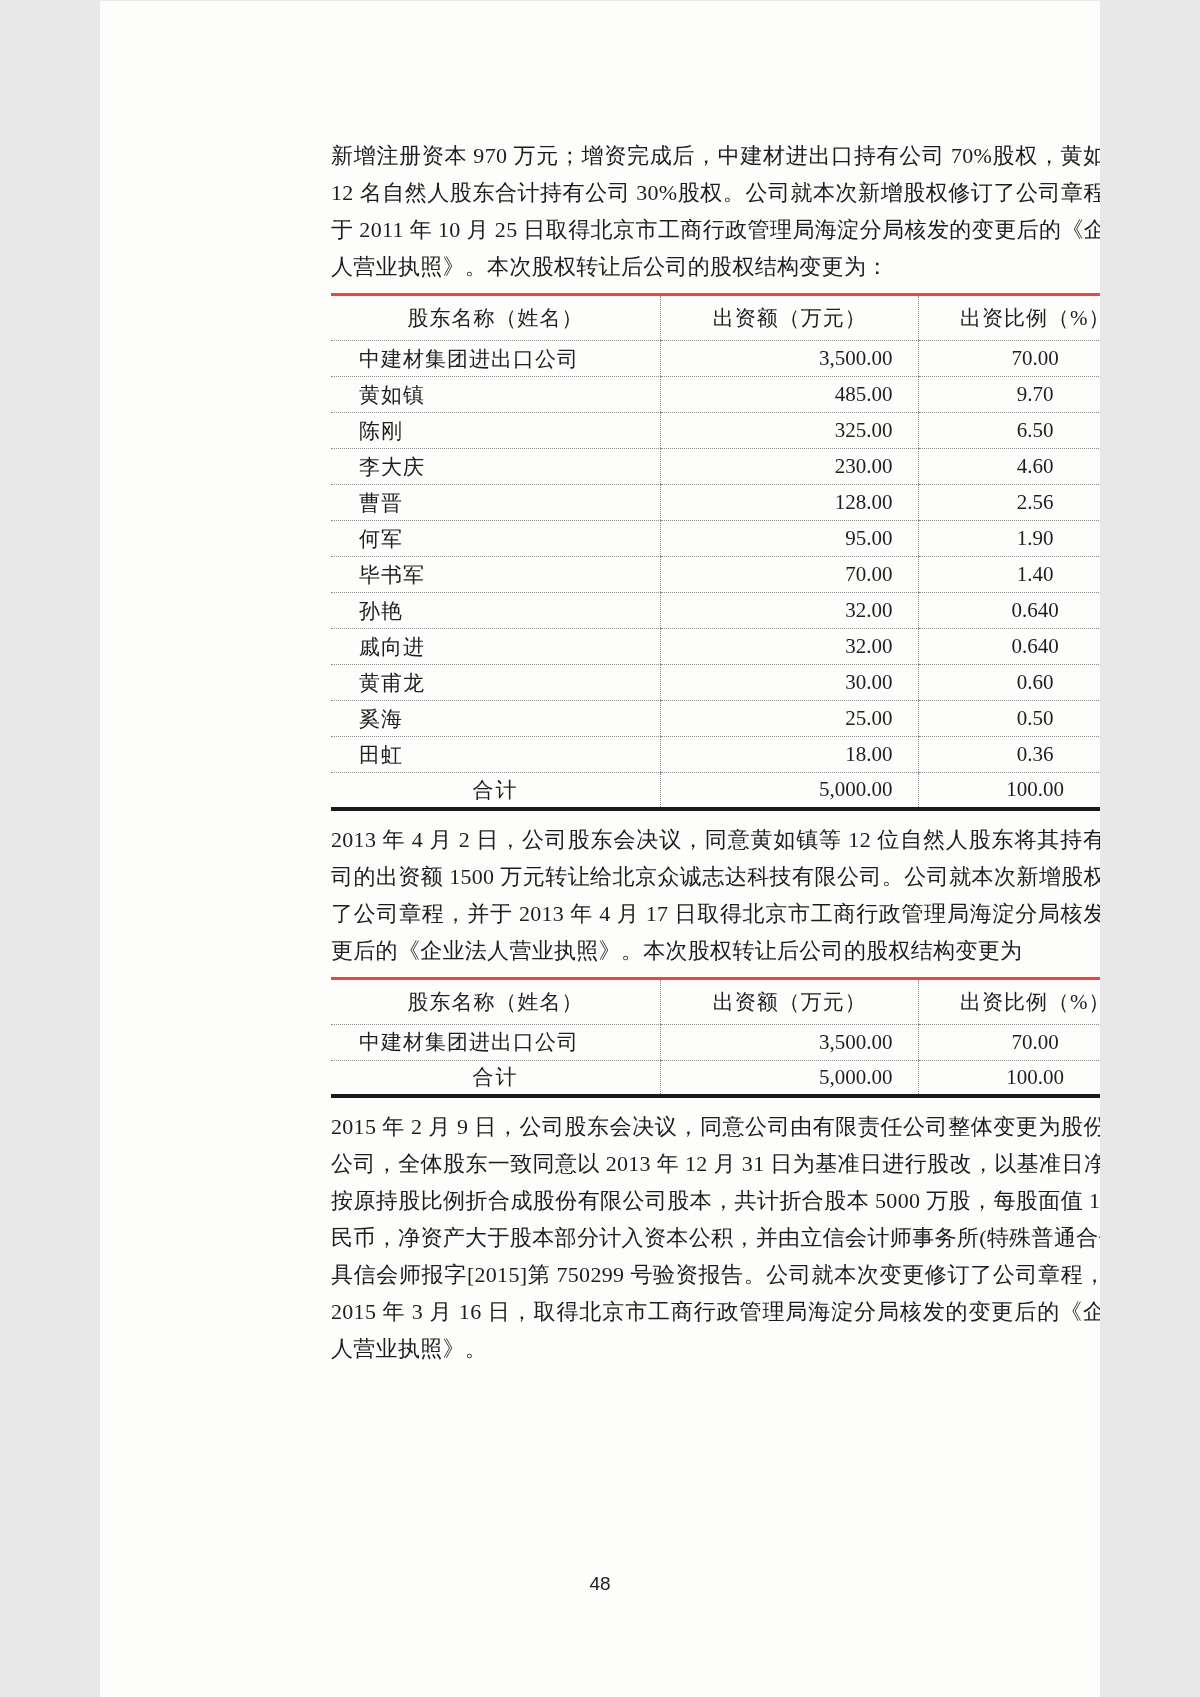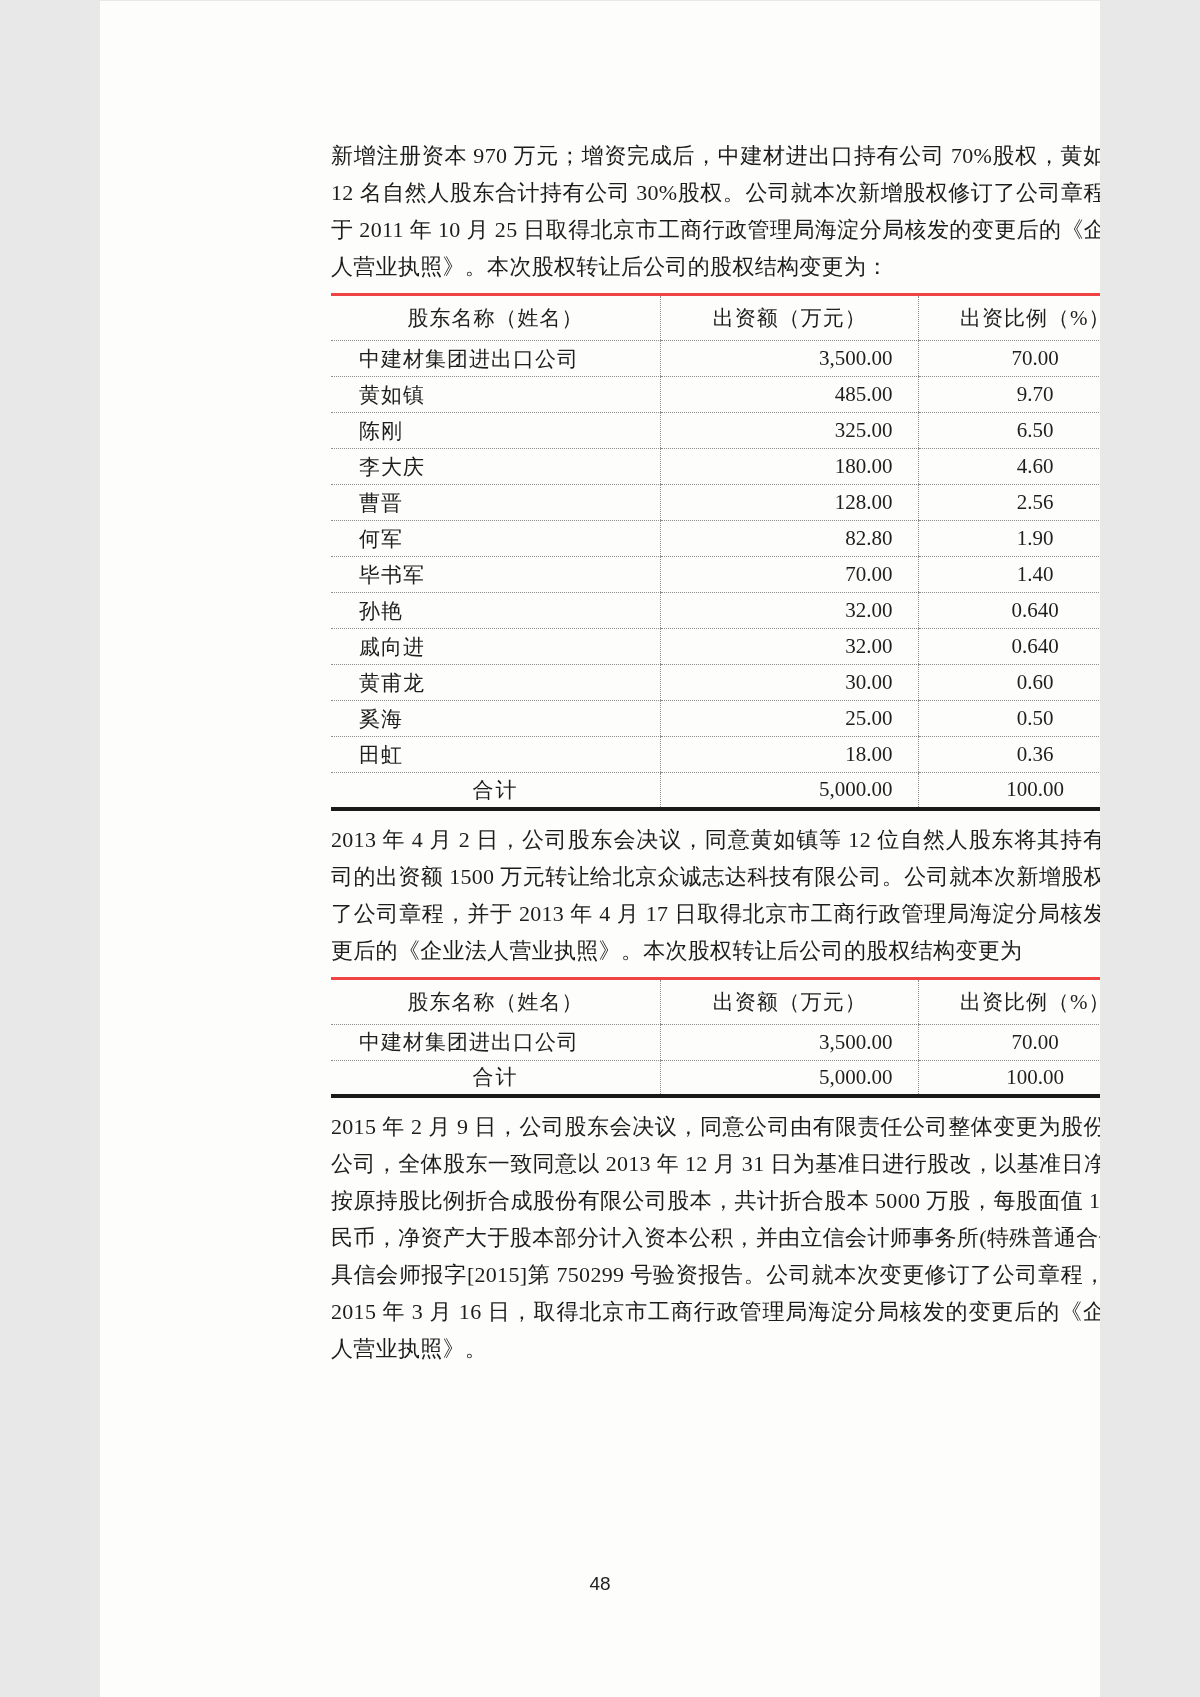--- a/index.html
+++ b/index.html
@@ -97,31 +97,31 @@
           <td class="amount c2">485.00</td>
           <td class="ratio c3">9.70</td>
         </tr>
         <tr>
           <td class="name">陈刚</td>
           <td class="amount c2">325.00</td>
           <td class="ratio c3">6.50</td>
         </tr>
         <tr>
           <td class="name">李大庆</td>
-          <td class="amount c2">180.00</td>
+          <td class="amount c2">230.00</td>
           <td class="ratio c3">4.60</td>
         </tr>
         <tr>
           <td class="name">曹晋</td>
           <td class="amount c2">128.00</td>
           <td class="ratio c3">2.56</td>
         </tr>
         <tr>
           <td class="name">何军</td>
-          <td class="amount c2">82.80</td>
+          <td class="amount c2">95.00</td>
           <td class="ratio c3">1.90</td>
         </tr>
         <tr>
           <td class="name">毕书军</td>
           <td class="amount c2">70.00</td>
           <td class="ratio c3">1.40</td>
         </tr>
         <tr>
           <td class="name">孙艳</td>
           <td class="amount c2">32.00</td>

